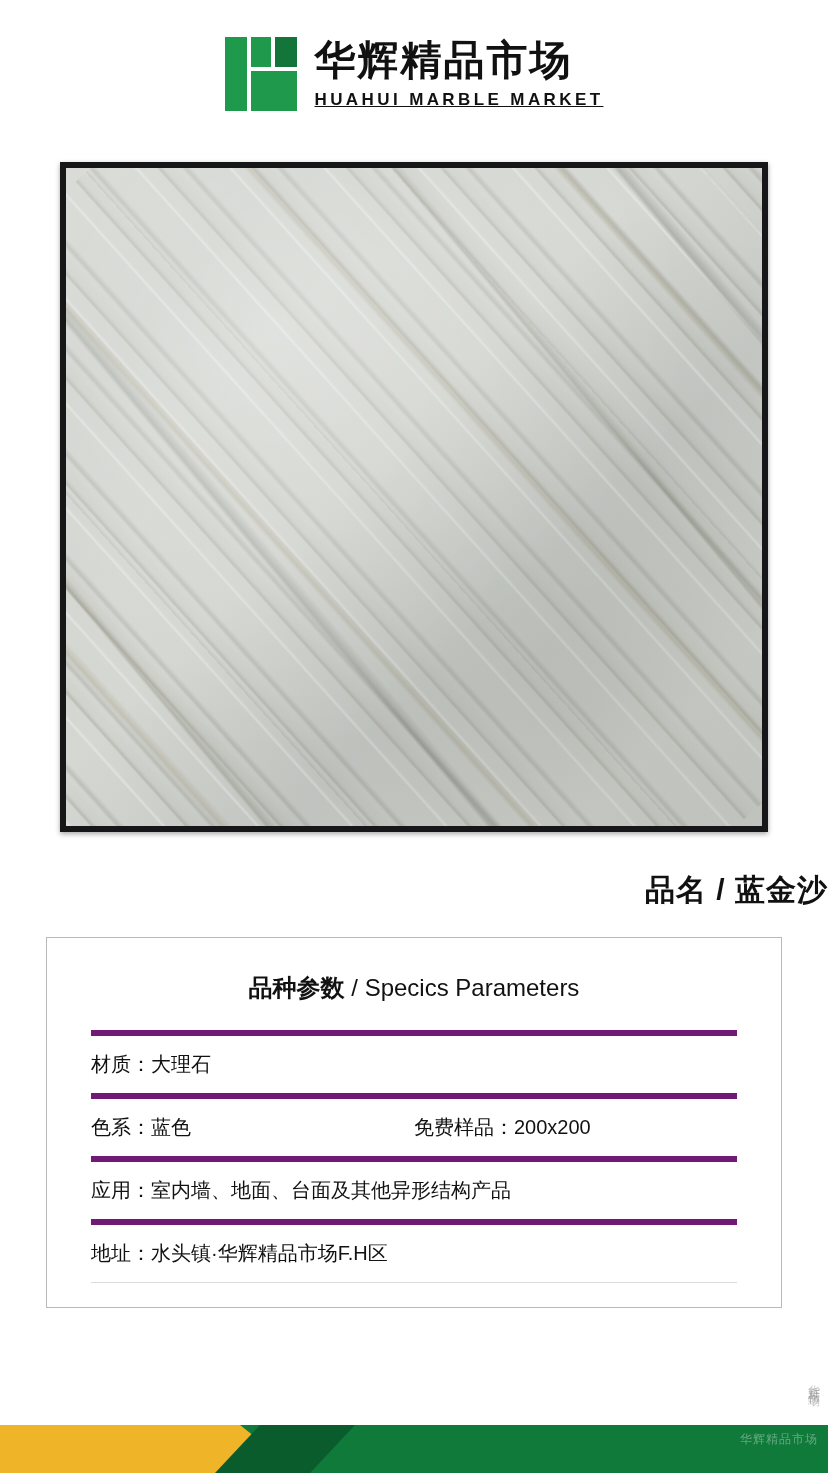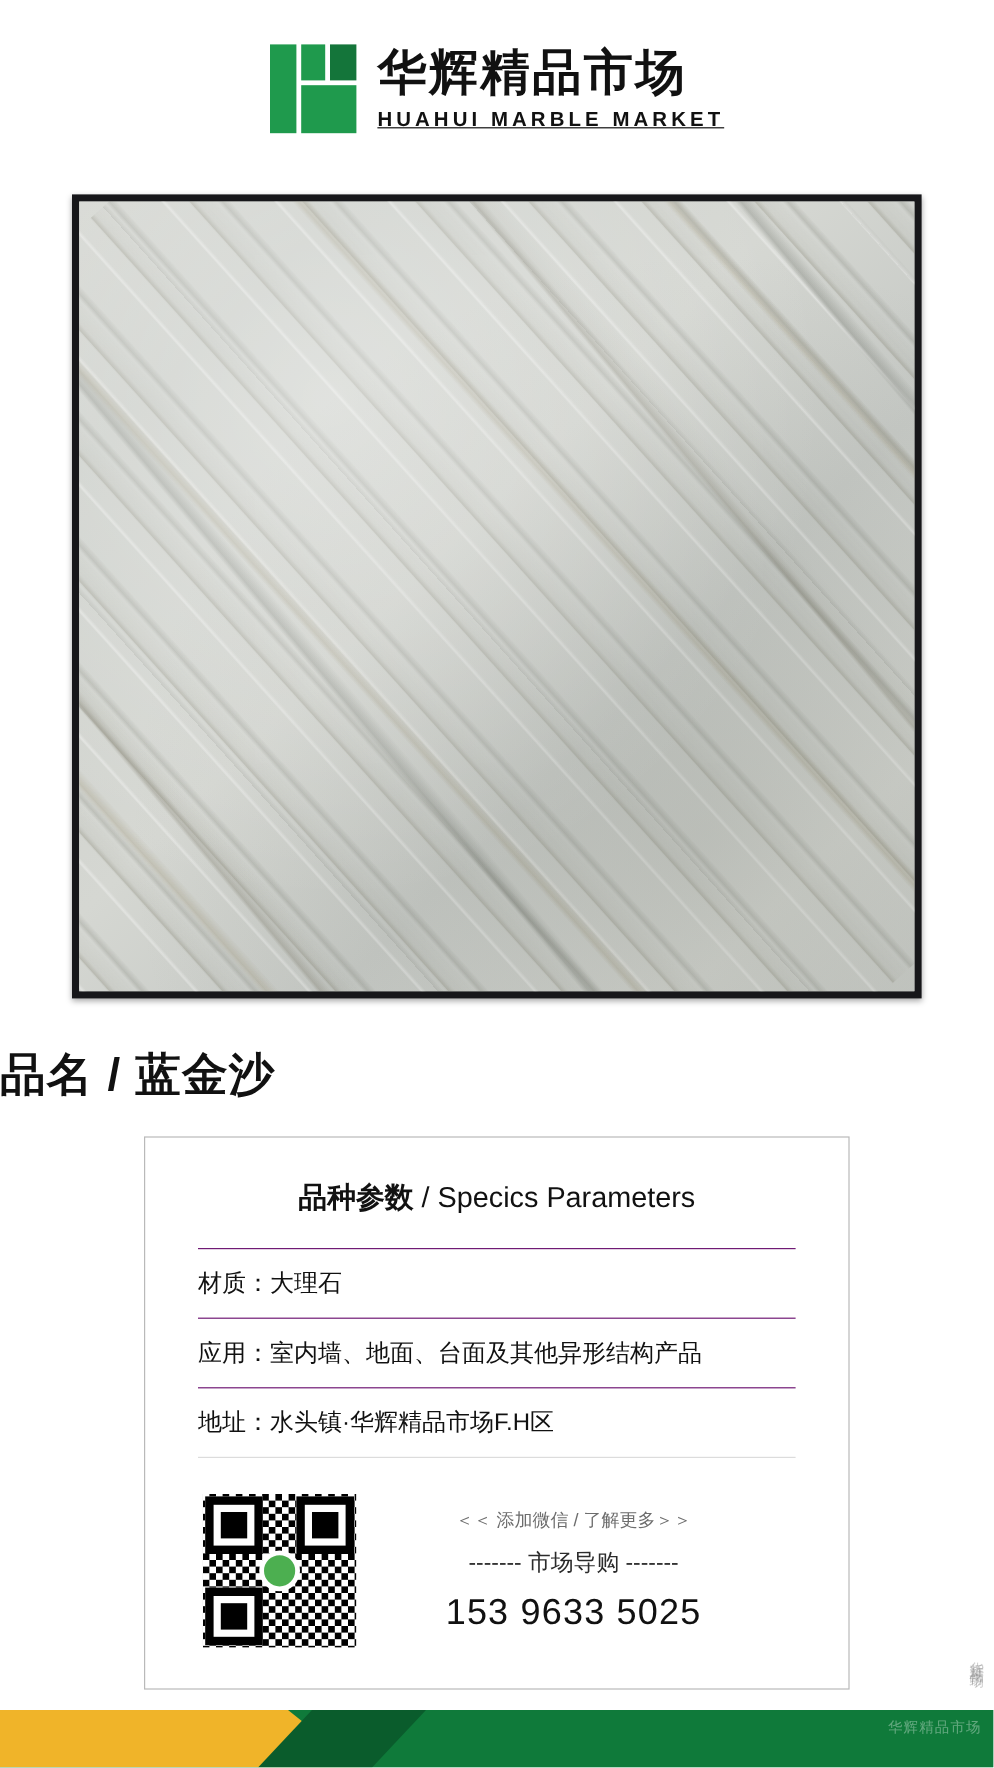--- a/index.html
+++ b/index.html
@@ -126,52 +126,52 @@
   .slab .sheen {
     position: absolute;
     inset: 0;
     background:
       radial-gradient(ellipse at 30% 25%, rgba(255,255,255,0.35), rgba(255,255,255,0) 60%),
       radial-gradient(ellipse at 75% 80%, rgba(120,125,115,0.22), rgba(255,255,255,0) 65%);
   }
 
   
   .product-name {
-    text-align: left;
-    font-size: 38px;
+    text-align: right;
+    font-size: 30px;
     font-weight: bold;
     margin: 38px 0 26px 0;
     letter-spacing: 1px;
     color: #111;
   }
 
   
   .card {
-    width: 588px;
+    width: 736px;
     margin: 0 auto;
     border: 1px solid #b9b9b9;
     box-sizing: border-box;
     background: #fff;
     padding: 0 0 24px 0;
   }
   .card-title {
     text-align: center;
     font-size: 24px;
     margin: 34px 0 26px 0;
     color: #111;
   }
   .card-title b { font-weight: bold; }
   .card-title .sep { font-weight: normal; }
   .card-title .en { font-weight: normal; }
 
   .rows { padding: 0 44px; }
   .row {
     display: flex;
     align-items: center;
-    border-top: 1px solid #701a75;
+    border-top: 6px solid #701a75;
     height: 57px;
     font-size: 20px;
     color: #111;
   }
   .row .cell { flex: 0 0 50%; display: flex; align-items: baseline; }
   .row .cell.full { flex: 1 1 100%; }
   .row .label { white-space: nowrap; }
   .row .value { }
 
   
@@ -314,59 +314,48 @@
 
   <div class="rows">
 
     <div class="row">
       <div class="cell">
         <span class="label">材质：</span>
         <span class="value">大理石</span>
       </div>
     </div>
 
+    <div class="row">
+      <div class="cell">
+        <span class="label">色系：</span>
+        <span class="value">蓝色</span>
+      </div>
+      <div class="cell">
+        <span class="label">免费样品：</span>
+        <span class="value">200x200</span>
+      </div>
+    </div>
 
     <div class="row">
       <div class="cell full">
         <span class="label">应用：</span>
         <span class="value">室内墙、地面、台面及其他异形结构产品</span>
       </div>
     </div>
 
     <div class="row">
       <div class="cell full">
         <span class="label">地址：</span>
         <span class="value">水头镇·华辉精品市场F.H区</span>
       </div>
     </div>
 
     <div class="row" style="height:0;border-top:1px solid #dcdcdc;"></div>
   </div>
 
-  <div class="contact">
-    <div class="qr">
-      <span class="corner c1">
-          <i></i>
-        </span>
-      <span class="corner c2">
-          <i></i>
-        </span>
-      <span class="corner c3">
-          <i></i>
-        </span>
-      <span class="wechat">
-          <span class="dot"></span>
-        </span>
-    </div>
-    <div class="contact-text">
-      <div class="contact-line1">＜＜ 添加微信 / 了解更多＞＞</div>
-      <div class="contact-line2">------- 市场导购 -------</div>
-      <div class="phone">153 9633 5025</div>
-    </div>
-  </div>
 </div>
 
 <div class="side-wm">华辉精品市场</div>
 
 <div class="bottom-bar">
   <div class="yellow"></div>
   <div class="dark"></div>
   <div class="wm">华辉精品市场</div>
 </div>
 

